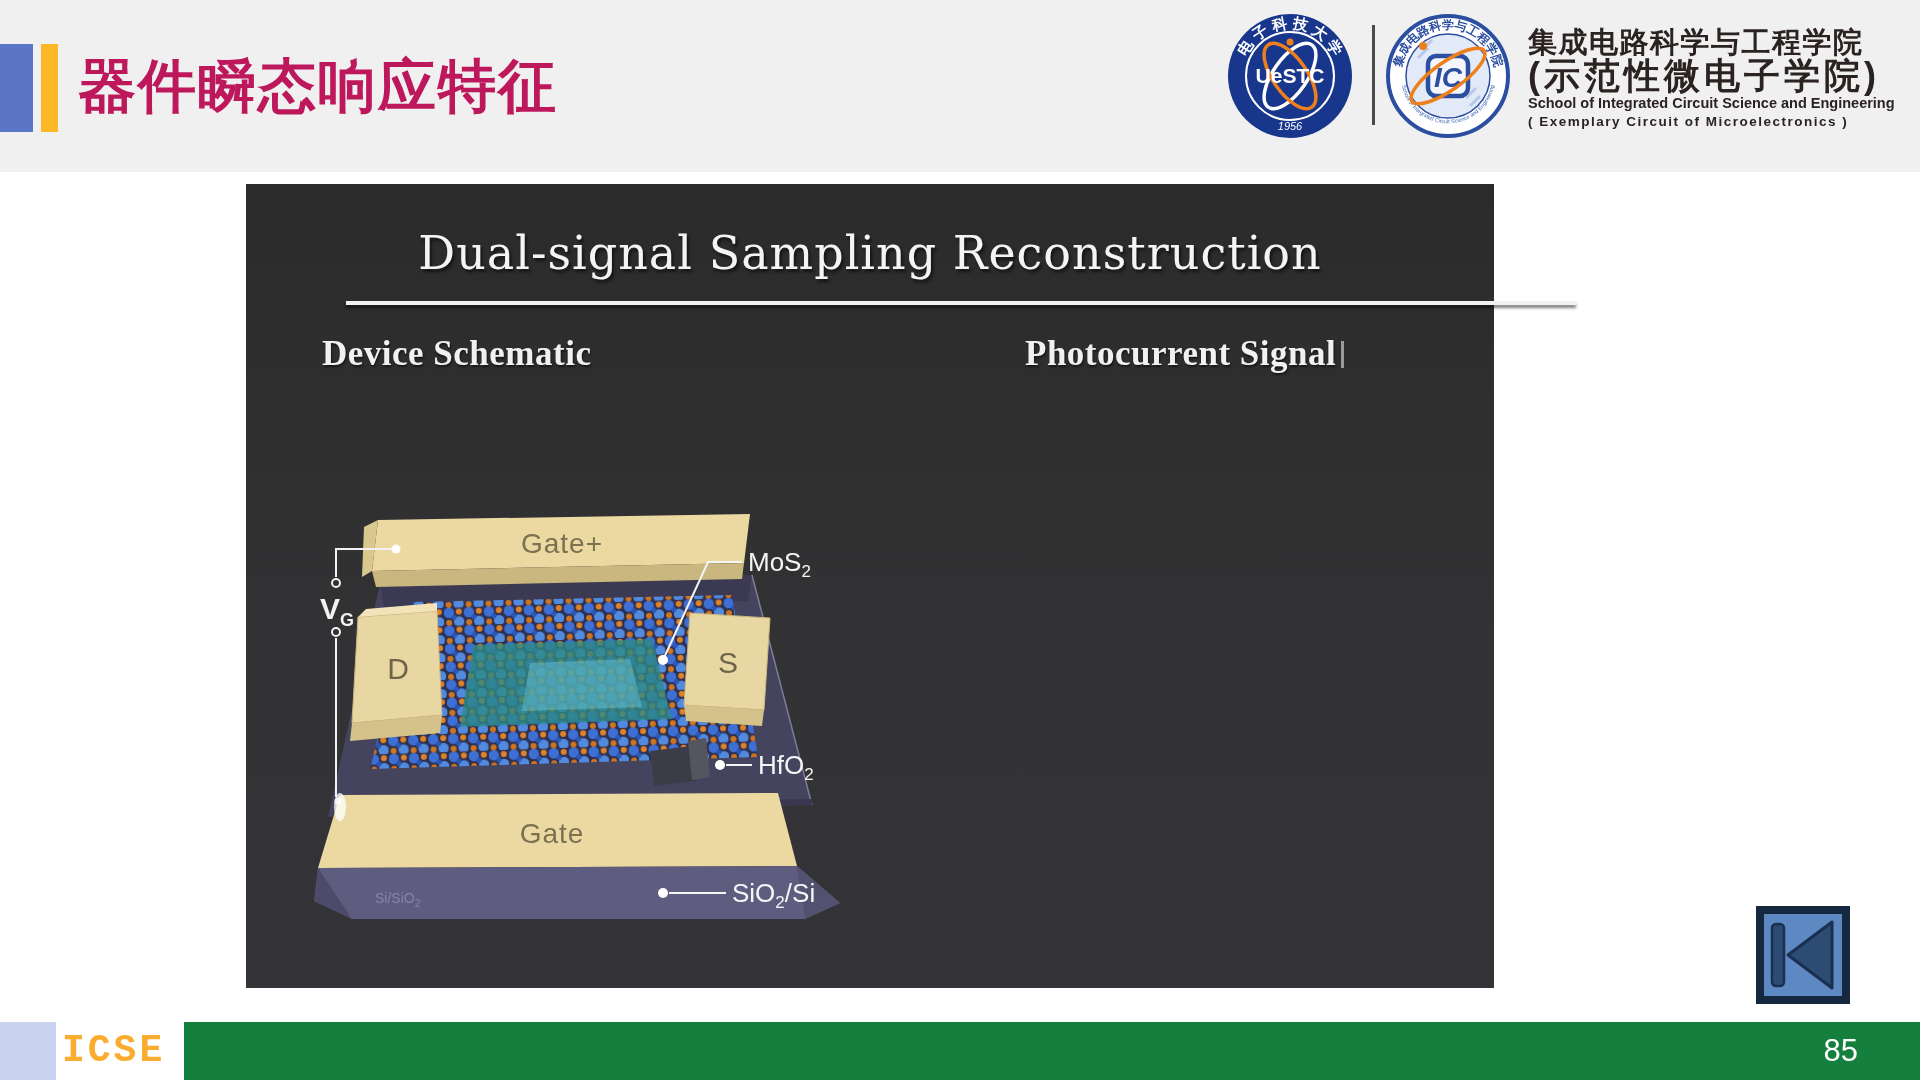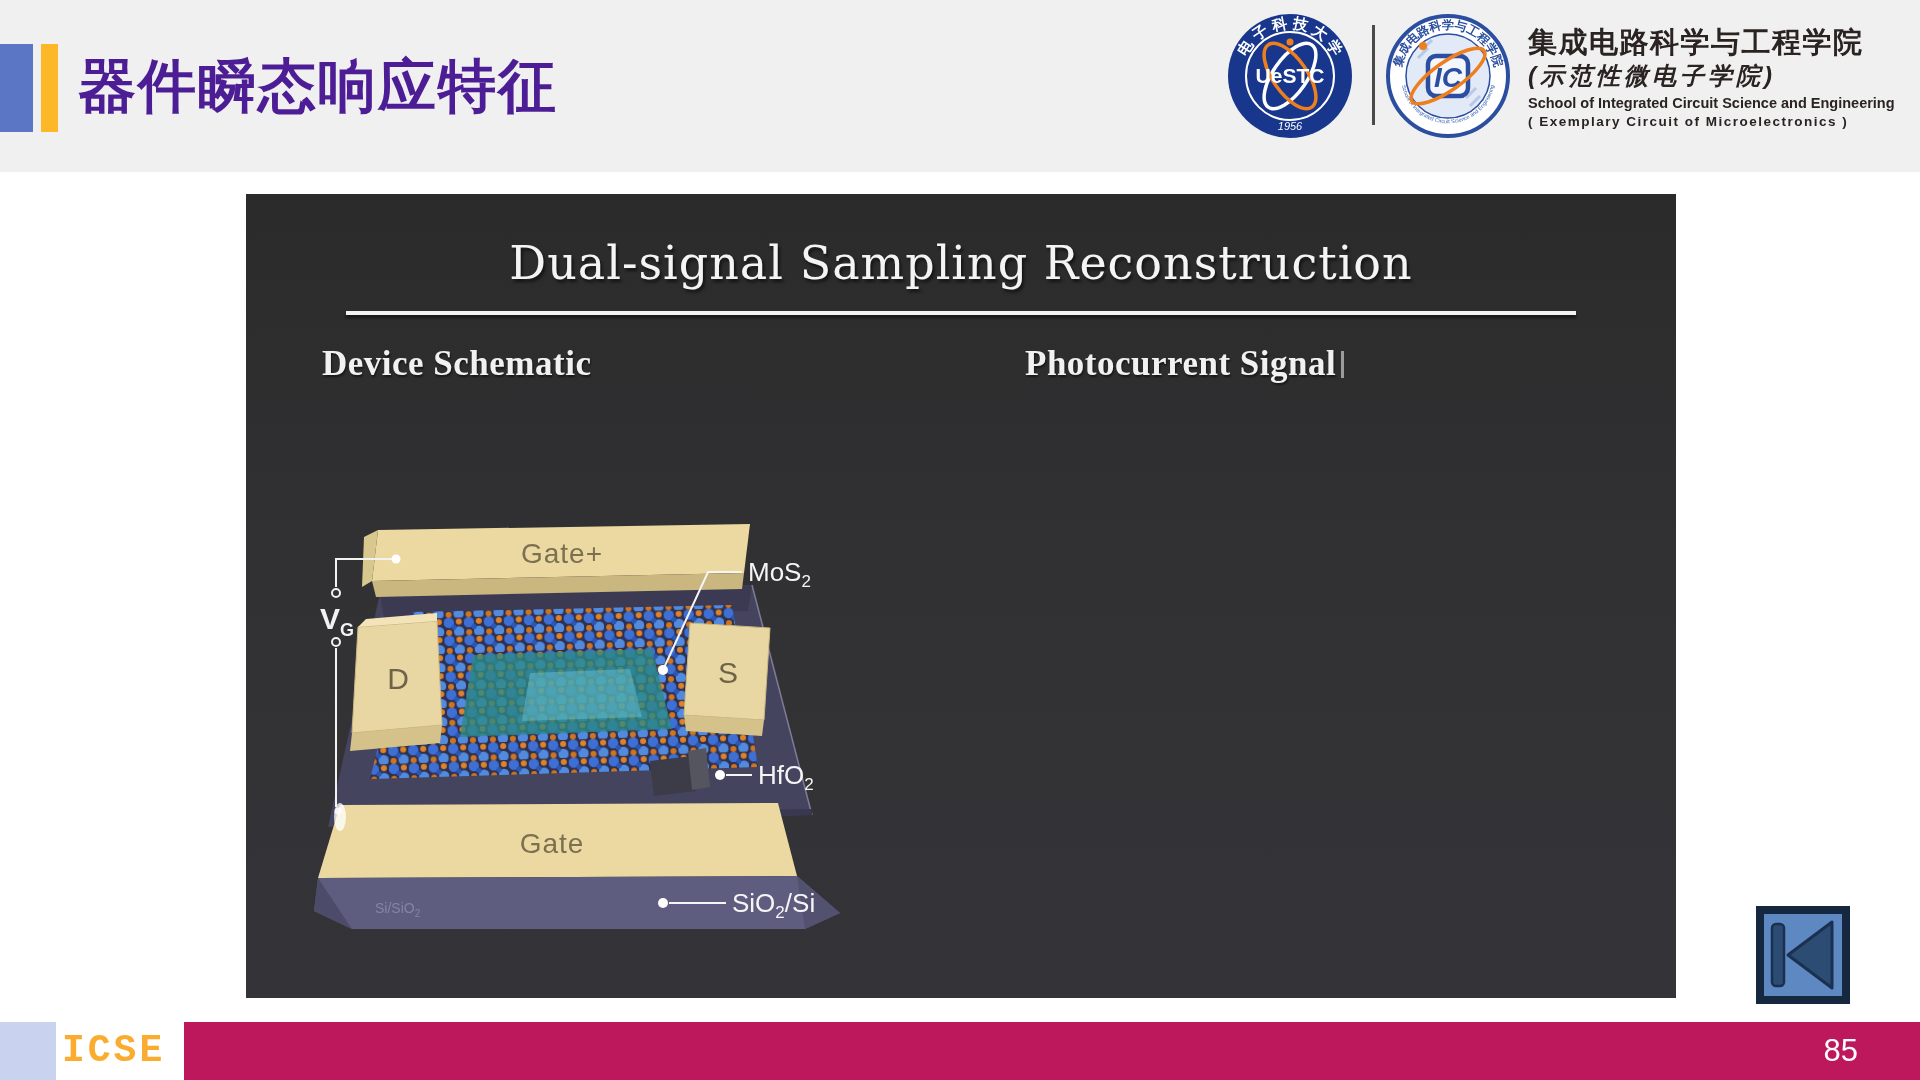--- a/index.html
+++ b/index.html
@@ -5,31 +5,31 @@
   html,body{margin:0;padding:0;background:#ffffff;}
   .stage{position:relative;width:1920px;height:1080px;overflow:hidden;background:#ffffff;
          font-family:"Liberation Sans",sans-serif;}
 
   
   .header-band{position:absolute;left:0;top:0;width:1920px;height:172px;background:#f0f0f1;}
   .accent{position:absolute;top:44px;height:88px;}
   .accent-blue{left:0;width:33px;background:#5b76c4;}
   .accent-yellow{left:41px;width:17px;background:#fcb827;}
   .page-title{position:absolute;left:78px;top:40px;margin:0;height:92px;line-height:92px;
-              font-size:58px;font-weight:900;color:#4c1d95;letter-spacing:2px;}
+              font-size:58px;font-weight:900;color:#be185d;letter-spacing:2px;}
   .logo-cluster{position:absolute;left:1220px;top:0;width:690px;height:172px;}
   .logo-sep{position:absolute;left:152px;top:25px;width:3px;height:100px;background:#4a4a4a;}
   .school-name{position:absolute;left:308px;top:26px;width:382px;color:#2a2321;white-space:nowrap;}
   .school-name .cn1{font-size:29px;font-weight:900;letter-spacing:1.5px;line-height:33px;}
-  .school-name .cn2{font-size:24px;font-weight:900;letter-spacing:4px;line-height:33px;font-style:italic;}
+  .school-name .cn2{font-size:36px;font-weight:900;letter-spacing:4px;line-height:33px;}
   .school-name .en1{font-size:14.5px;font-weight:600;line-height:19px;margin-top:2px;}
   .school-name .en2{font-size:13.5px;font-weight:600;letter-spacing:1.5px;line-height:17px;}
 
   
-  .video-panel{position:absolute;left:246px;top:194px;width:1430px;height:804px;
+  .video-panel{position:absolute;left:246px;top:184px;width:1248px;height:804px;
                background:linear-gradient(180deg,#2c2b2c 0%,#323133 55%,#343338 100%);}
   .media-title{position:absolute;left:0;top:42px;width:100%;margin:0;text-align:center;
                font-family:"DejaVu Serif","Liberation Serif",serif;font-weight:500;
                font-size:46px;color:#f4f4f4;letter-spacing:1px;
                text-shadow:2px 3px 3px rgba(0,0,0,.55);}
   .media-rule{position:absolute;left:100px;top:117px;width:1230px;height:4px;background:#f2f2f2;
               box-shadow:0 3px 3px rgba(0,0,0,.5);}
   .col-heading{position:absolute;top:150px;font-family:"Liberation Serif",serif;font-weight:700;
                font-size:35px;color:#f1f1f1;letter-spacing:.5px;text-shadow:1px 2px 2px rgba(0,0,0,.5);}
   .col-heading.left{left:76px;}
@@ -37,21 +37,21 @@
   .caret{display:inline-block;width:3px;height:27px;background:#9b9b9b;margin-left:5px;
          vertical-align:-3px;}
 
   .schematic{position:absolute;left:54px;top:321px;}
 
   
   .footer-square{position:absolute;left:0;top:1022px;width:56px;height:58px;background:#c9d3f0;}
   .footer-logo{position:absolute;left:62px;top:1022px;height:58px;line-height:58px;
                font-family:"Liberation Mono",monospace;font-size:38px;font-weight:800;
                color:#f9ac2e;letter-spacing:3px;}
-  .footer-bar{position:absolute;left:184px;top:1022px;width:1736px;height:58px;background:#be185d;}
+  .footer-bar{position:absolute;left:184px;top:1022px;width:1736px;height:58px;background:#15803d;}
   .page-number{position:absolute;right:62px;top:0;height:58px;line-height:58px;
                font-size:31px;color:#ffffff;}
 
   
   .nav-btn{position:absolute;left:1756px;top:906px;width:94px;height:98px;cursor:pointer;}
 
   svg text{user-select:none;}
 </style>
 </head>
 <body>

